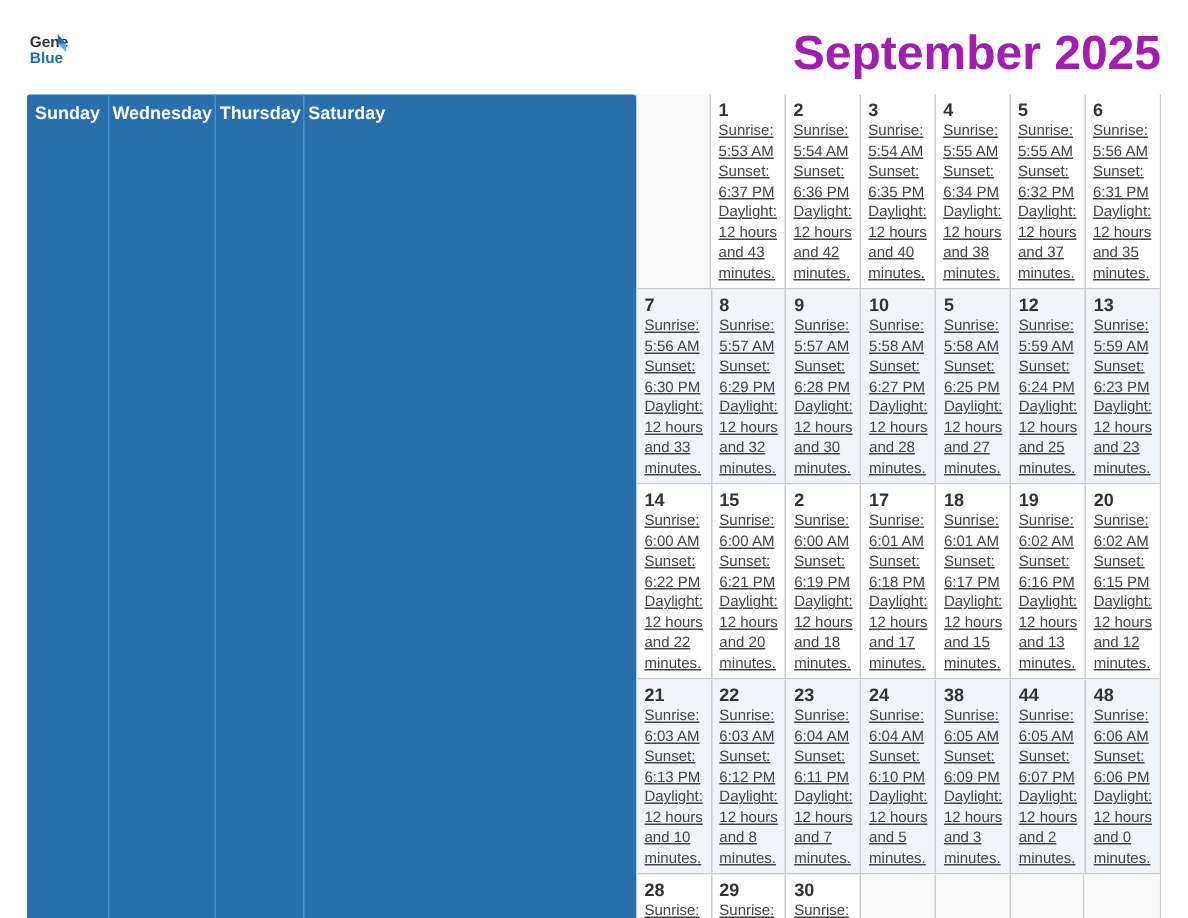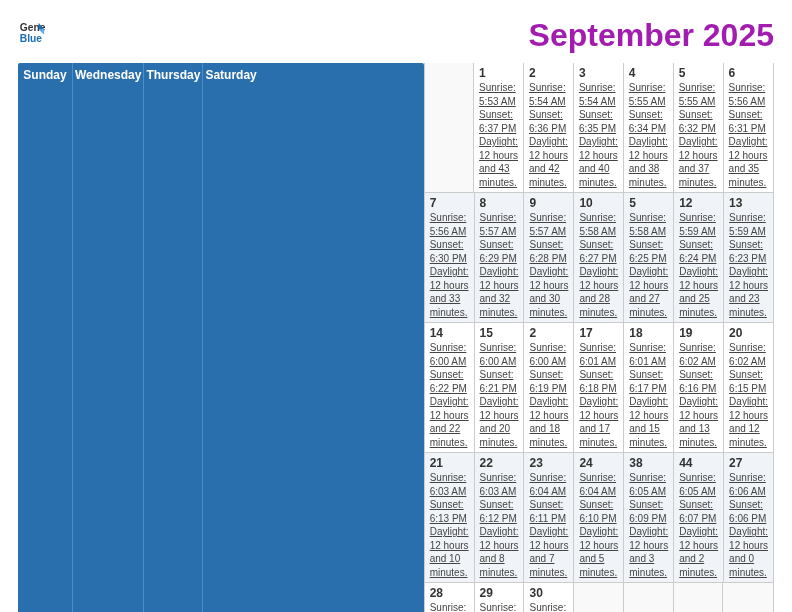--- a/index.html
+++ b/index.html
@@ -313,21 +313,21 @@
 and 3 minutes.</div>
           </div>
           <div class="cal-cell">
             <div class="day-num">44</div>
             <div class="day-info" style="white-space: pre-line;">Sunrise: 6:05 AM
 Sunset: 6:07 PM
 Daylight: 12 hours
 and 2 minutes.</div>
           </div>
           <div class="cal-cell">
-            <div class="day-num">27</div>
+            <div class="day-num">48</div>
             <div class="day-info" style="white-space: pre-line;">Sunrise: 6:06 AM
 Sunset: 6:06 PM
 Daylight: 12 hours
 and 0 minutes.</div>
           </div>
         </div>
         <div class="cal-row row-normal">
           <div class="cal-cell">
             <div class="day-num">28</div>
             <div class="day-info" style="white-space: pre-line;">Sunrise: 6:06 AM

